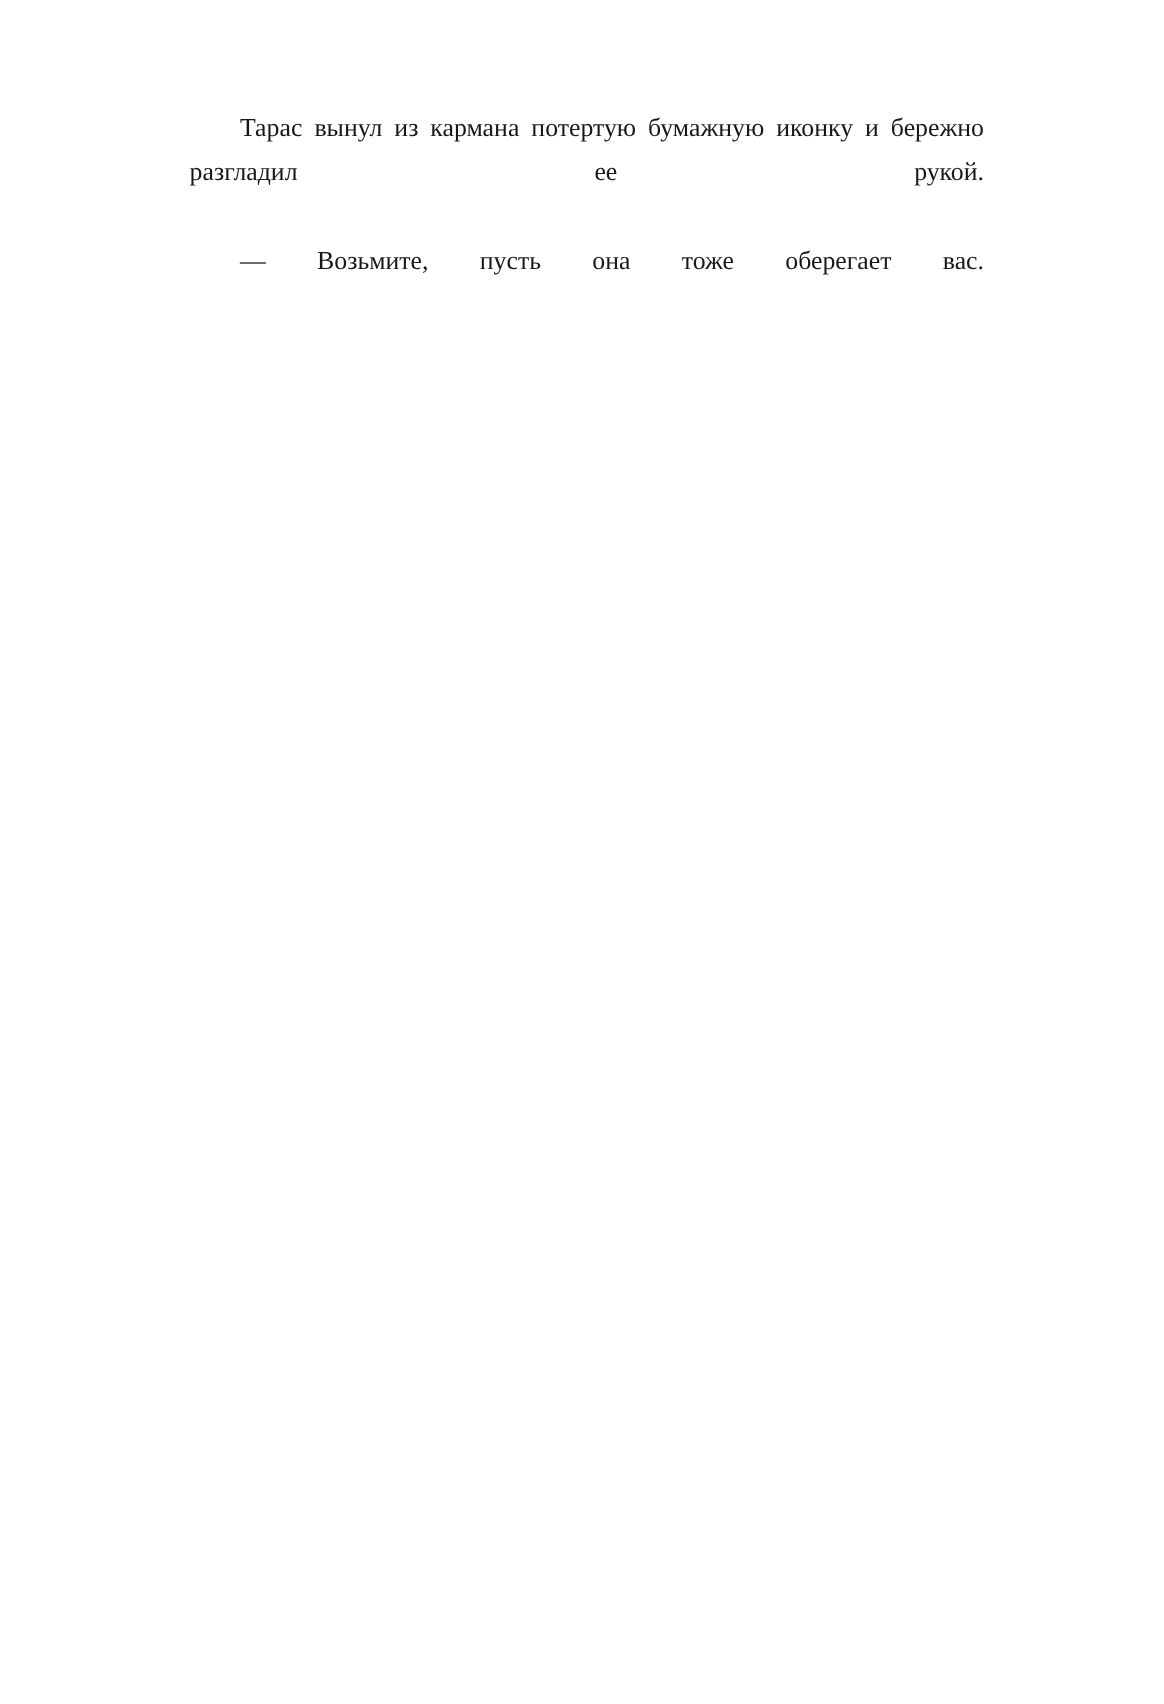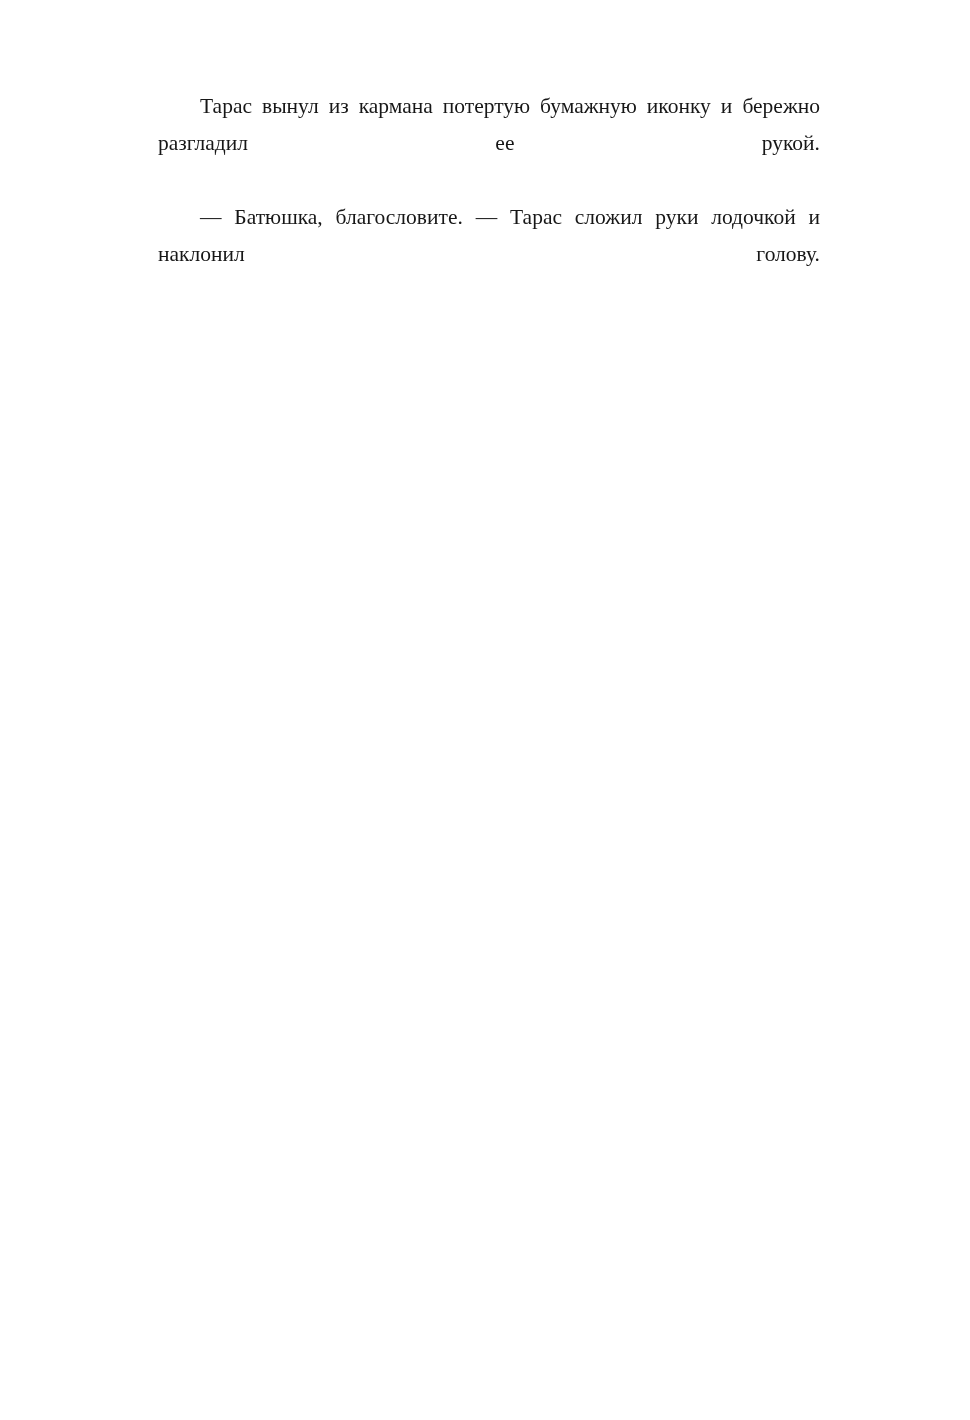--- a/index.html
+++ b/index.html
@@ -42,15 +42,15 @@
     display: inline-block;
     width: 100%;
   }
 </style>
 </head>
 <body style="background: rgb(255, 255, 255);">
 
 <div class="page" style="background: rgb(255, 255, 255);">
   <div class="text-block" style="color: rgb(23, 23, 23);">
     <p class="para">Тарас вынул из кармана потертую бумажную иконку и бережно разгладил ее рукой.</p>
-    <p class="para">— Батюшка, благословите. — Тарас сложил руки ло­дочкой и наклонил голову.</p>
+    <p class="para">— Возьмите, пусть она тоже оберегает вас.</p>
   </div>
 </div>
 
 </body></html>

